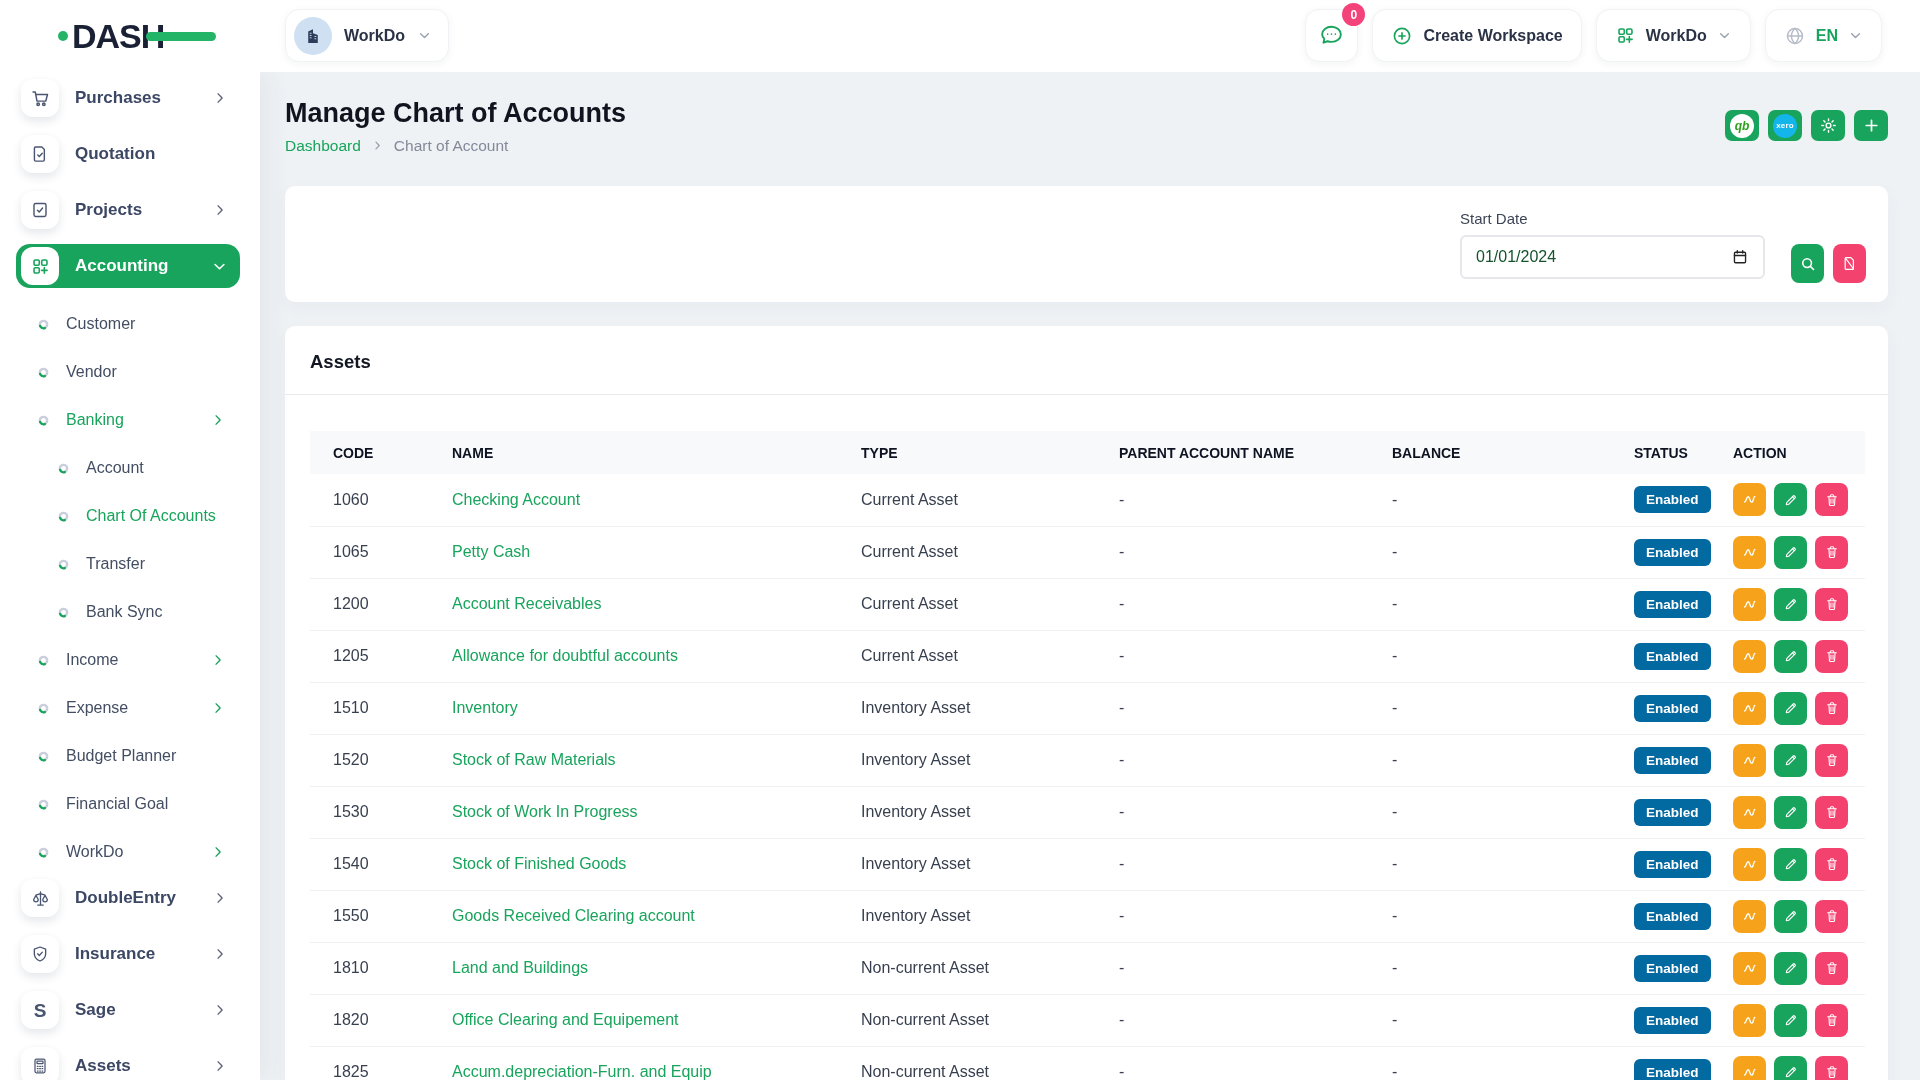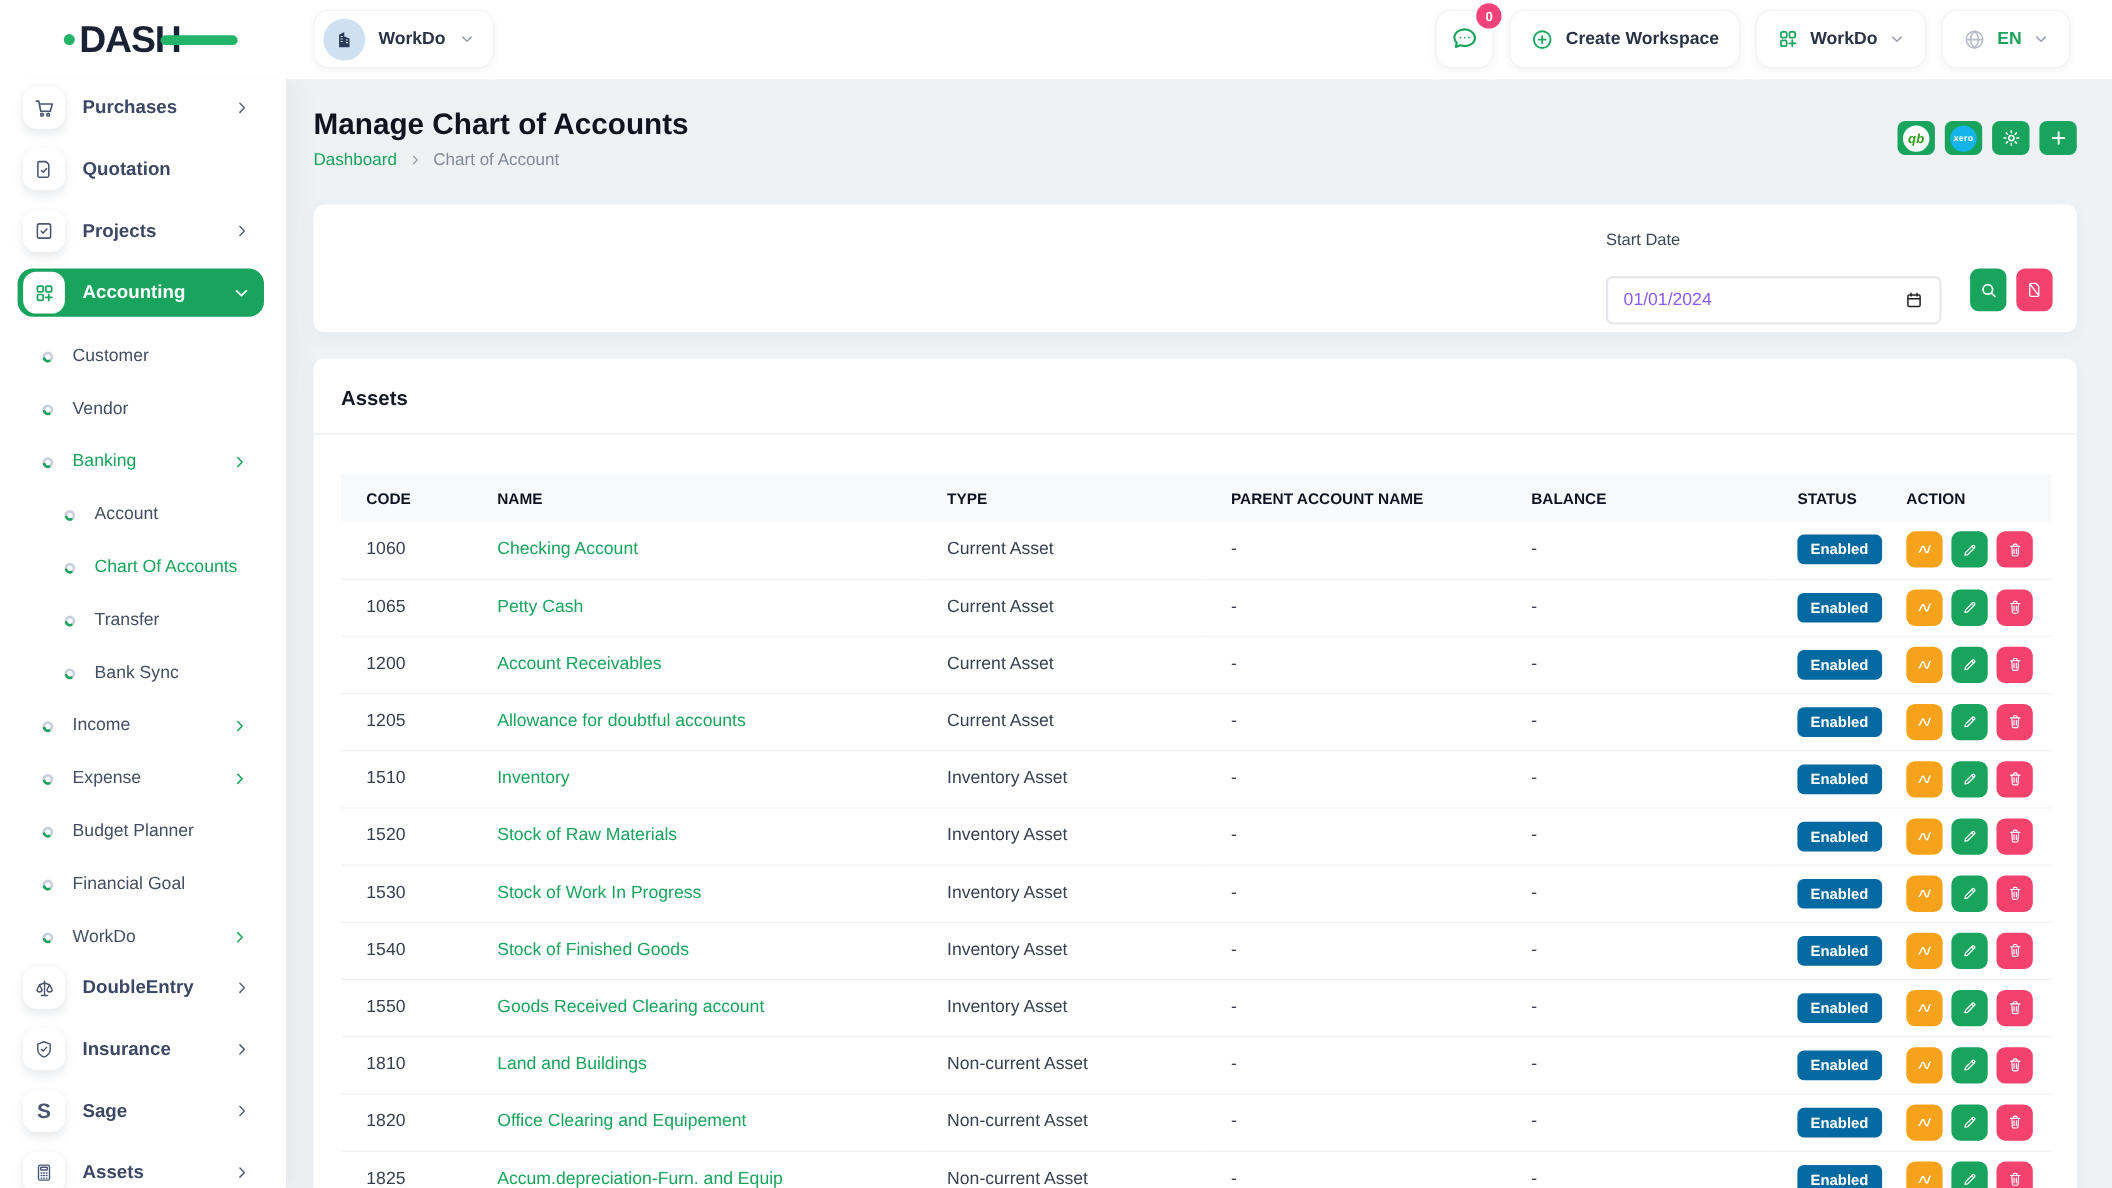--- a/index.html
+++ b/index.html
@@ -101,25 +101,25 @@
 
   .card { background:#fff; border-radius:10px; box-shadow:0 6px 18px rgba(40,48,70,.04); }
 
   .filter-card {
     margin-top:31px; height:116px; display:flex; justify-content:flex-end;
     padding:24px 22px 0 0;
   }
   .fgroup { display:flex; flex-direction:column; }
   .fgroup.start { margin-right:26px; }
   .fgroup.end { margin-right:37px; }
-  .flabel { font-size:15px; color:#3d4656; margin-bottom:24px; }
+  .flabel { font-size:15px; color:#3d4656; margin-bottom:8px; }
   .date-input {
     height:44px; border:2px solid #e5e7ea; border-radius:6px; background:#fff;
     display:flex; align-items:center; justify-content:space-between;
-    padding:0 14px; font-size:16px; color:#8b5cf6; cursor:text;
+    padding:0 14px; font-size:16px; color:#14532d; cursor:text;
   }
   .date-input.start { width:305px; }
   .date-input.end { width:288px; }
   .cal-ic { color:#222; }
   .fbtns { display:flex; gap:9px; padding-top:34px; }
   .sq { width:33px; height:39px; border:none; border-radius:8px; display:flex; align-items:center; justify-content:center; cursor:pointer; color:#fff; padding:0;}
   .sq.green { background:#18a45c; }
   .sq.pink { background:#f4426f; }
 
   .table-card { margin-top:24px; height:770px; overflow:hidden; }

